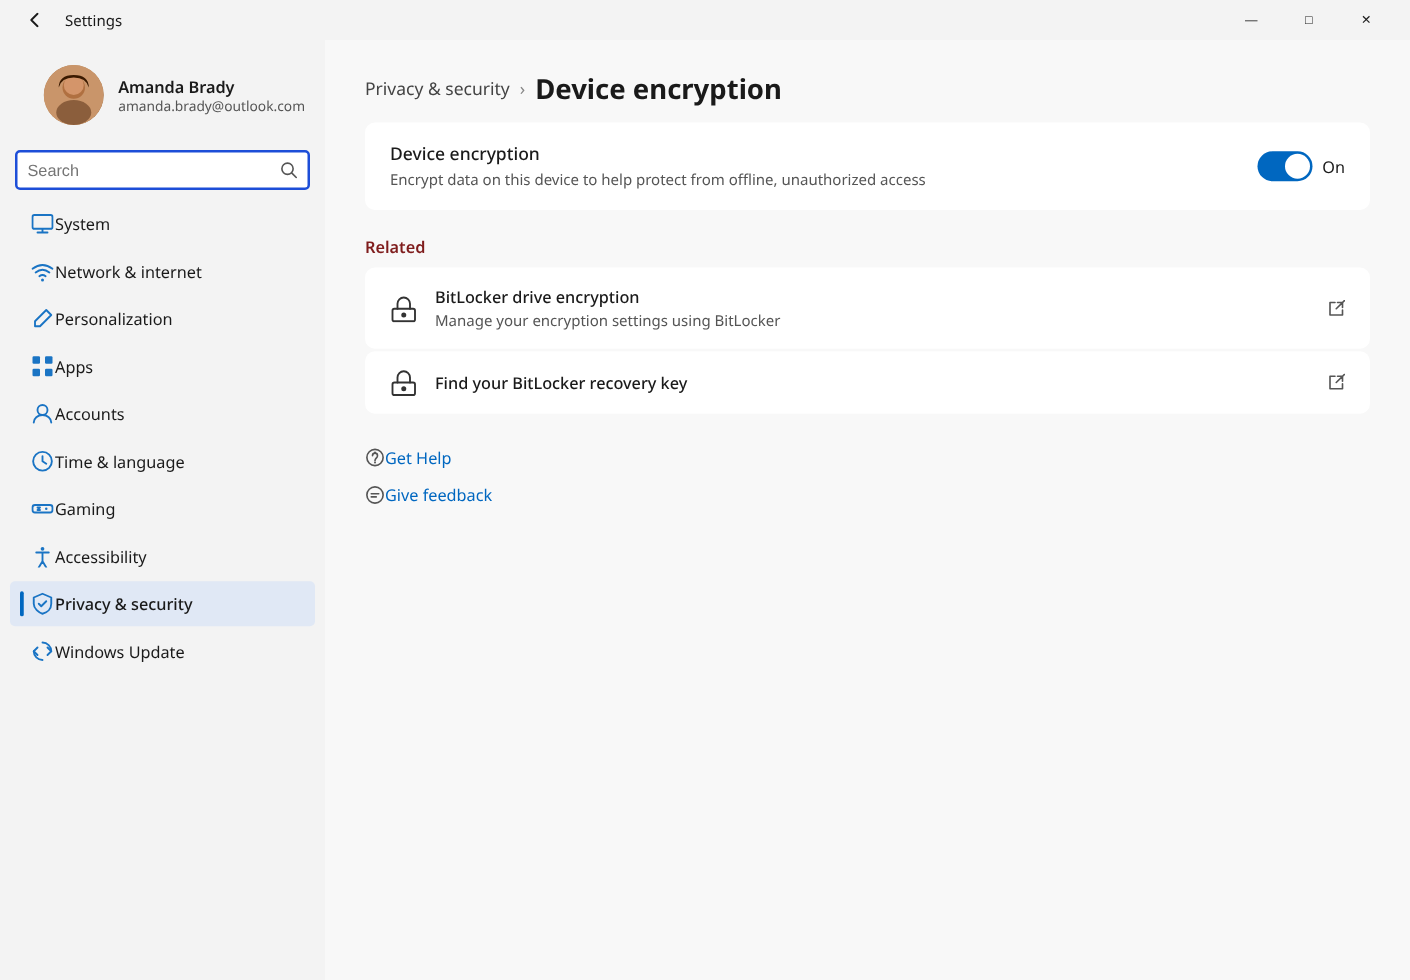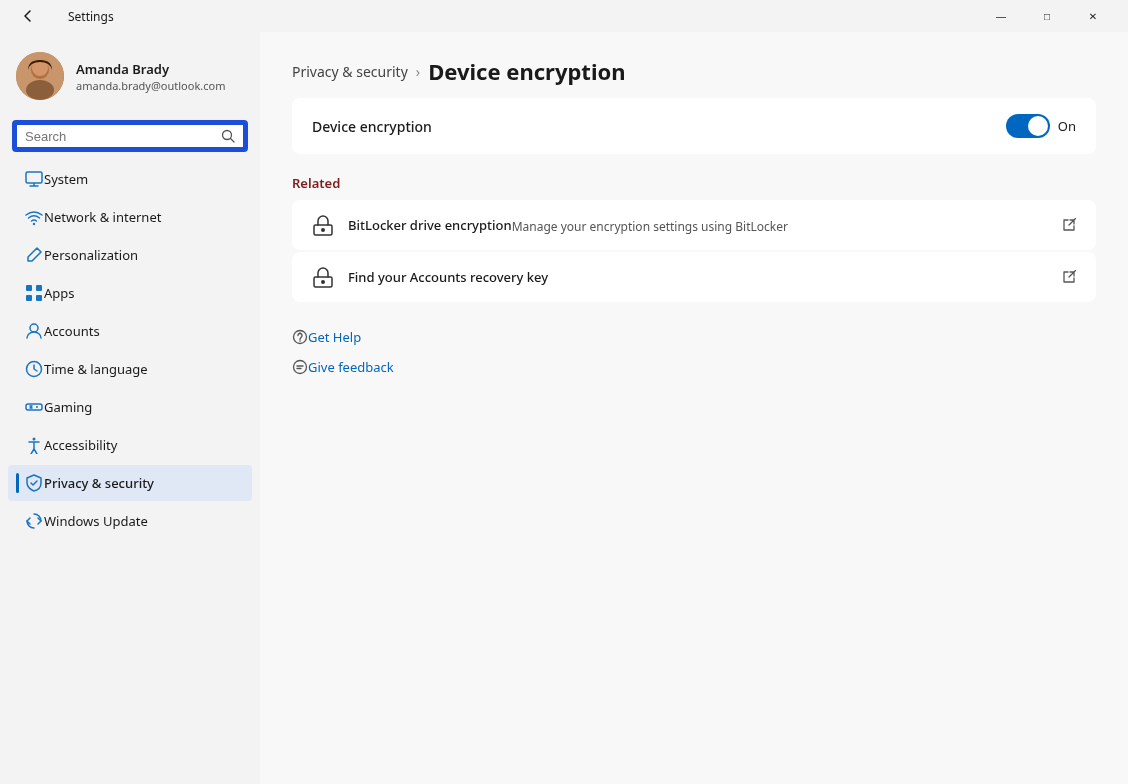--- a/index.html
+++ b/index.html
@@ -17,21 +17,21 @@
       align-items: center;
       justify-content: space-between;
       padding: 0 12px;
       height: 32px;
       background: #f3f3f3;
       flex-shrink: 0;
     }
     .title-bar-left {
       display: flex;
       align-items: center;
-      gap: 24px;
+      gap: 8px;
       text-align: center;
     }
     .title-bar-title {
       font-size: 12px;
       color: #1a1a1a;
     }
     .title-bar-controls {
       display: flex;
       gap: 0;
     }
@@ -62,20 +62,21 @@
       flex-direction: column;
       padding: 8px 0;
       flex-shrink: 0;
       overflow-y: auto;
     }
     .user-section {
       display: flex;
       align-items: center;
       gap: 12px;
       padding: 12px 16px 20px 16px;
+      justify-content: flex-end;
     }
     .avatar {
       width: 48px;
       height: 48px;
       border-radius: 50%;
       background: #c0a080;
       overflow: hidden;
       flex-shrink: 0;
       display: flex;
       align-items: center;
@@ -94,21 +95,21 @@
     }
     .user-info { display: flex; flex-direction: column; }
     .user-name { font-size: 13px; font-weight: 600; color: #1a1a1a; }
     .user-email { font-size: 11px; color: #555; }
 
     .search-box {
       margin: 0 12px 8px 12px;
       display: flex;
       align-items: center;
       background: white;
-      border: 5px solid #1d4ed8;
+      border: 2px solid #1d4ed8;
       border-radius: 4px;
       padding: 0 8px;
       height: 32px;
     }
     .search-box input {
       border: none;
       outline: none;
       flex: 1;
       font-size: 13px;
       background: transparent;
@@ -251,21 +252,21 @@
     }
     .related-card-left {
       display: flex;
       align-items: center;
       gap: 14px;
     }
     .related-icon {
       color: #333;
       font-size: 16px;
     }
-    .related-card-info { display: flex; flex-direction: row; }
+    .related-card-info { display: flex; flex-direction: column; }
     .related-card-title { font-size: 13px; font-weight: 500; color: #1a1a1a; }
     .related-card-desc { font-size: 12px; color: #555; margin-top: 2px; }
     .external-icon { color: #555; font-size: 14px; }
 
     
     .help-section { margin-top: 20px; }
     .help-link {
       display: flex;
       align-items: center;
       padding: 6px 0;
@@ -447,20 +448,21 @@
     <div class="breadcrumb">
       <span class="breadcrumb-parent">Privacy &amp; security</span>
       <span class="breadcrumb-sep">›</span>
       <span class="breadcrumb-current">Device encryption</span>
     </div>
 
 
     <div class="setting-card">
       <div class="setting-card-info">
         <span class="setting-card-title">Device encryption</span>
+        <span class="setting-card-desc">Encrypt data on this device to help protect from offline, unauthorized access</span>
       </div>
       <div class="toggle-wrap">
         <div class="toggle"></div>
         <span class="toggle-label">On</span>
       </div>
     </div>
 
     <div class="section-label">Related</div>
 
     <div class="related-card">
@@ -487,21 +489,21 @@
     <div class="related-card">
       <div class="related-card-left">
         <div class="related-icon">
           <svg width="22" height="22" viewBox="0 0 22 22" fill="none">
             <rect x="2" y="11" width="18" height="10" rx="1.5" stroke="#333" stroke-width="1.5"></rect>
             <path d="M6 11V7a5 5 0 0110 0v4" stroke="#333" stroke-width="1.5" fill="none" stroke-linecap="round"></path>
             <circle cx="11" cy="16" r="2" fill="#333"></circle>
           </svg>
         </div>
         <div class="related-card-info">
-          <span class="related-card-title">Find your Accounts recovery key</span>
+          <span class="related-card-title">Find your BitLocker recovery key</span>
         </div>
       </div>
       <span class="external-icon">
         <svg width="14" height="14" viewBox="0 0 14 14" fill="none">
           <path d="M6 2H2v10h10V8M8 2h4v4M14 0L7 7" stroke="#555" stroke-width="1.3" fill="none" stroke-linecap="round" stroke-linejoin="round"></path>
         </svg>
       </span>
     </div>
 
     <div class="help-section">

